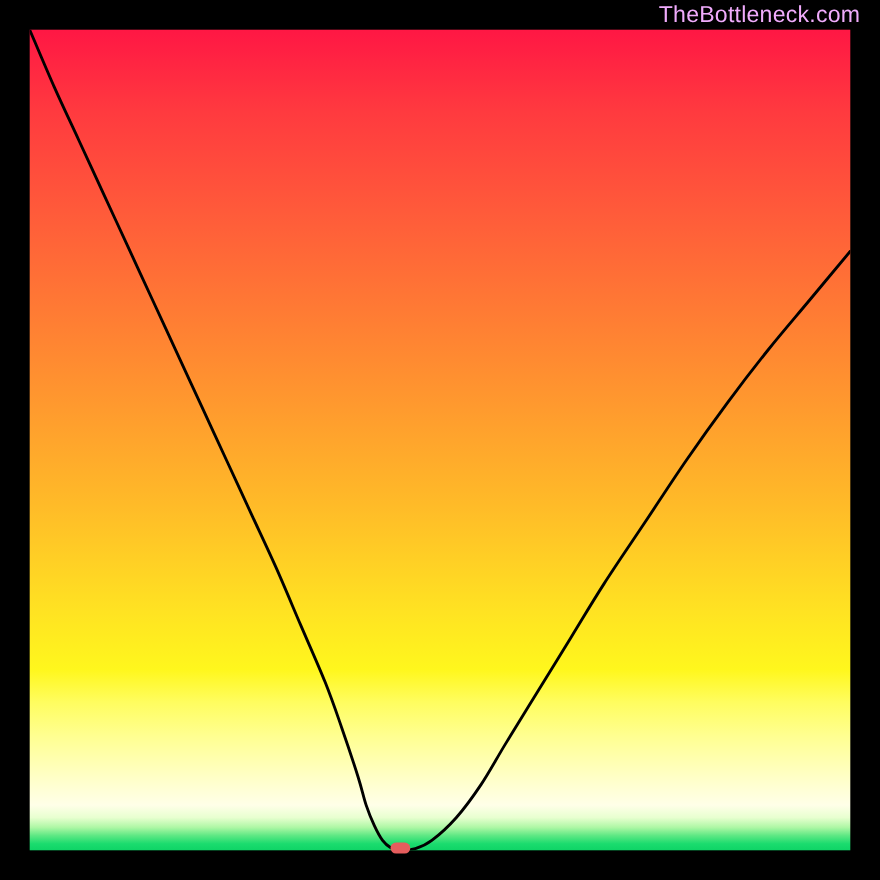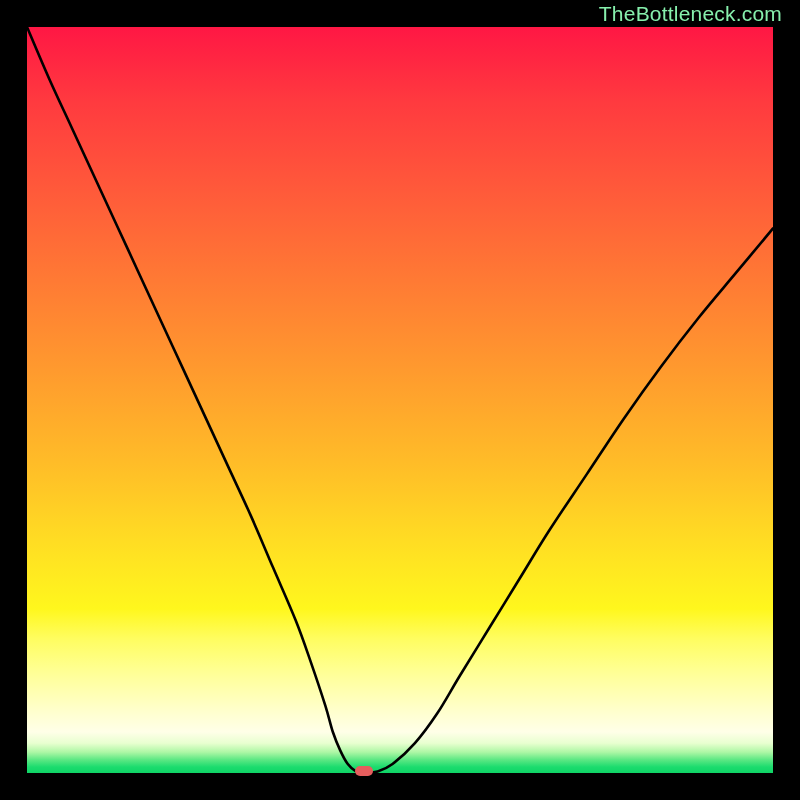--- a/index.html
+++ b/index.html
@@ -14,21 +14,21 @@
   .frame {
     position: relative;
     width: 800px;
     height: 800px;
     background: #000;
   }
   .watermark {
     position: absolute;
     top: 2px;
     right: 18px;
-    color: #86efac;
+    color: #f0abfc;
     font-size: 21px;
     font-weight: 400;
     letter-spacing: 0.2px;
   }
   .plot {
     position: absolute;
     left: 27px;
     top: 27px;
     width: 746px;
     height: 746px;

